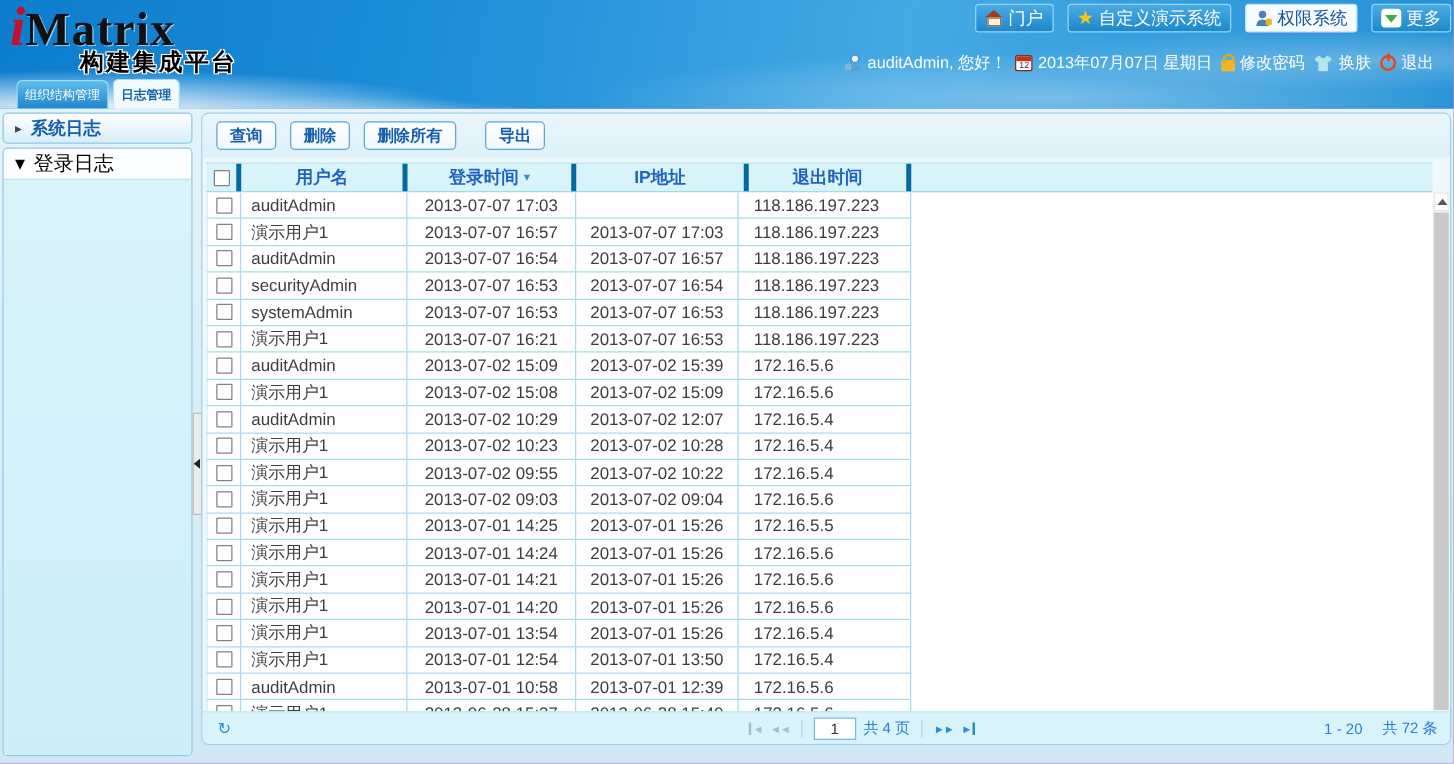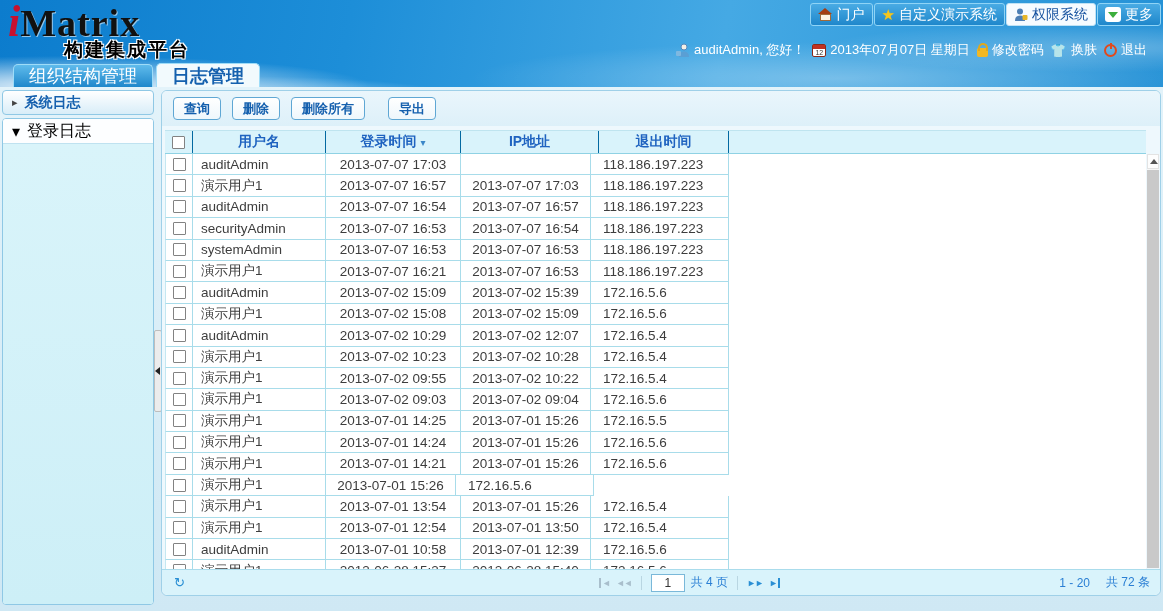--- a/index.html
+++ b/index.html
@@ -19,21 +19,21 @@
   .logo-i { font-family:"Liberation Serif","DejaVu Serif",serif; font-style:italic; font-weight:bold;
     font-size:44px; color:#c8102e; line-height:44px; }
   .logo-matrix { font-family:"Liberation Serif","DejaVu Serif",serif; font-weight:bold;
     font-size:38px; color:#111; line-height:46px; letter-spacing:1px;
     text-shadow:1px 1px 0 rgba(255,255,255,.55); }
   .logo-sub { position:absolute; left:64px; top:37px; font-size:19px; font-weight:bold; color:#000;
     letter-spacing:2px;
     text-shadow:-1px -1px 0 #fff,1px -1px 0 #fff,-1px 1px 0 #fff,1px 1px 0 #fff; }
 
   
-  .sysnav { position:absolute; top:3px; right:2px; display:flex; gap:1px; align-items:center; }
+  .sysnav { position:absolute; top:3px; right:2px; display:flex; gap:11px; align-items:center; }
   .sysbtn { display:flex; align-items:center; gap:4px; height:23px; padding:0 7px;
     background:linear-gradient(#49abe4,#1f87cb); border:1px solid #8fd4f6; border-radius:3px;
     color:#fff; font-size:14px; cursor:pointer; white-space:nowrap; }
   .sysbtn.active { background:#f6fbff; color:#14509e; font-weight:normal; border-color:#bfe2f5; }
   .icon-home { width:15px; height:13px; position:relative; display:inline-block; }
   .icon-home .roof { position:absolute; left:0; top:0; width:0; height:0;
     border-left:7.5px solid transparent; border-right:7.5px solid transparent; border-bottom:6px solid #a33d12; }
   .icon-home .body { position:absolute; left:2px; top:6px; width:11px; height:7px; background:#fdf3e3; border:1px solid #a06a3a; }
   .icon-star { color:#f4c61f; font-size:15px; line-height:13px; text-shadow:0 0 1px #9a6; }
   .icon-user-badge { width:14px; height:13px; }
@@ -52,21 +52,21 @@
   .cal-icon:after { content:"12"; position:absolute; left:0; right:0; top:4px; font-size:7px; color:#333; text-align:center; line-height:8px; }
   .lock-icon { width:11px; height:9px; background:#f2b824; border-radius:2px; position:relative; margin-top:4px; }
   .lock-icon:before { content:""; position:absolute; left:1.5px; top:-5px; width:6px; height:6px;
     border:2px solid #e0a81c; border-bottom:none; border-radius:5px 5px 0 0; }
   .shirt-icon { color:#e8e44a; font-size:13px; line-height:13px; }
   .power-icon { width:13px; height:13px; border-radius:50%; border:2px solid #e2491c; position:relative; }
   .power-icon:before { content:""; position:absolute; left:3.5px; top:-3px; width:2px; height:6px; background:#e2491c; }
 
   
   .tabs { position:absolute; left:13px; bottom:0; display:flex; gap:3px; align-items:flex-end; }
-  .tab { height:24px; padding:0 15px; display:flex; align-items:center; font-size:18px;
+  .tab { height:24px; padding:0 6px; display:flex; align-items:center; font-size:10px;
     border:1px solid #9edcf8; border-bottom:none; border-radius:5px 5px 0 0; cursor:pointer;font-family:Liberation Serif, serif; }
   .tab.inactive { background:linear-gradient(#5fbbec,#1f87cb); color:#fff; height:23px; }
   .tab.active { background:#f2fafd; color:#1560ae; font-weight:bold; }
 
   
   .content { position:absolute; left:0; top:87px; right:0; bottom:0;
     background:linear-gradient(#e3f3fa,#cfe8f4); }
 
   
   .sidebar { position:absolute; left:2px; top:3px; width:152px; bottom:6px; }
@@ -92,21 +92,21 @@
   .toolbar { position:absolute; left:0; right:0; top:0; height:35px; display:flex; align-items:center;
     gap:11px; padding:0 11px; background:linear-gradient(#eaf6fc,#ddf0f9); }
   .tbtn { height:23px; padding:0 10px; background:linear-gradient(#ffffff,#eef7fc);
     border:1px solid #5fa7d4; border-radius:4px; color:#1560ae; font-size:13px; font-weight:bold; cursor:pointer;font-family:Liberation Mono, monospace; }
   .tbtn.gap { margin-left:12px; }
 
   
   .thead { position:absolute; left:3px; right:14px; top:39px; height:24px; display:flex;
     background:#d9f3fb; border-top:1px solid #bfe4ef; border-bottom:1px solid #8fd2e4; }
   .th { display:flex; align-items:center; justify-content:center; color:#1f63c0; font-weight:bold;
-    font-size:14px; border-right:1px solid #0369a1; height:100%; cursor:pointer; }
+    font-size:14px; border-right:4px solid #0369a1; height:100%; cursor:pointer; }
   .c0 { width:28px; } .c1 { width:133px; } .c2 { width:135px; } .c3 { width:130px; } .c4 { width:138px; }
   .cfill { flex:1; border-right:none; cursor:default; }
   .sort-arrow { color:#3a86c8; font-size:10px; margin-left:4px; }
   .rows-viewport { position:absolute; left:3px; right:14px; top:63px; bottom:26px; background:#fff; overflow:hidden; }
   .tr { display:flex; width:565px; height:21.4px; background:#fff; cursor:pointer; }
   .td { border-right:1px solid #a8dcea; border-bottom:1px solid #a8dcea; height:100%;
     display:flex; align-items:center; font-size:13.5px; color:#3d3d3d; overflow:hidden; white-space:nowrap; }
   .td.c0 { justify-content:center; border-left:1px solid #c4e7f1; }
   .td.c1 { padding-left:8px; }
   .td.c2,.td.c3 { justify-content:center; }
@@ -403,20 +403,21 @@
             <div class="td c2">2013-07-01 14:21</div>
             <div class="td c3">2013-07-01 15:26</div>
             <div class="td c4">172.16.5.6</div>
           </div>
 
           <div class="tr">
             <div class="td c0">
               <span class="cb"></span>
             </div>
             <div class="td c1">演示用户1</div>
+            <div class="td c2">2013-07-01 14:20</div>
             <div class="td c3">2013-07-01 15:26</div>
             <div class="td c4">172.16.5.6</div>
           </div>
 
           <div class="tr">
             <div class="td c0">
               <span class="cb"></span>
             </div>
             <div class="td c1">演示用户1</div>
             <div class="td c2">2013-07-01 13:54</div>

